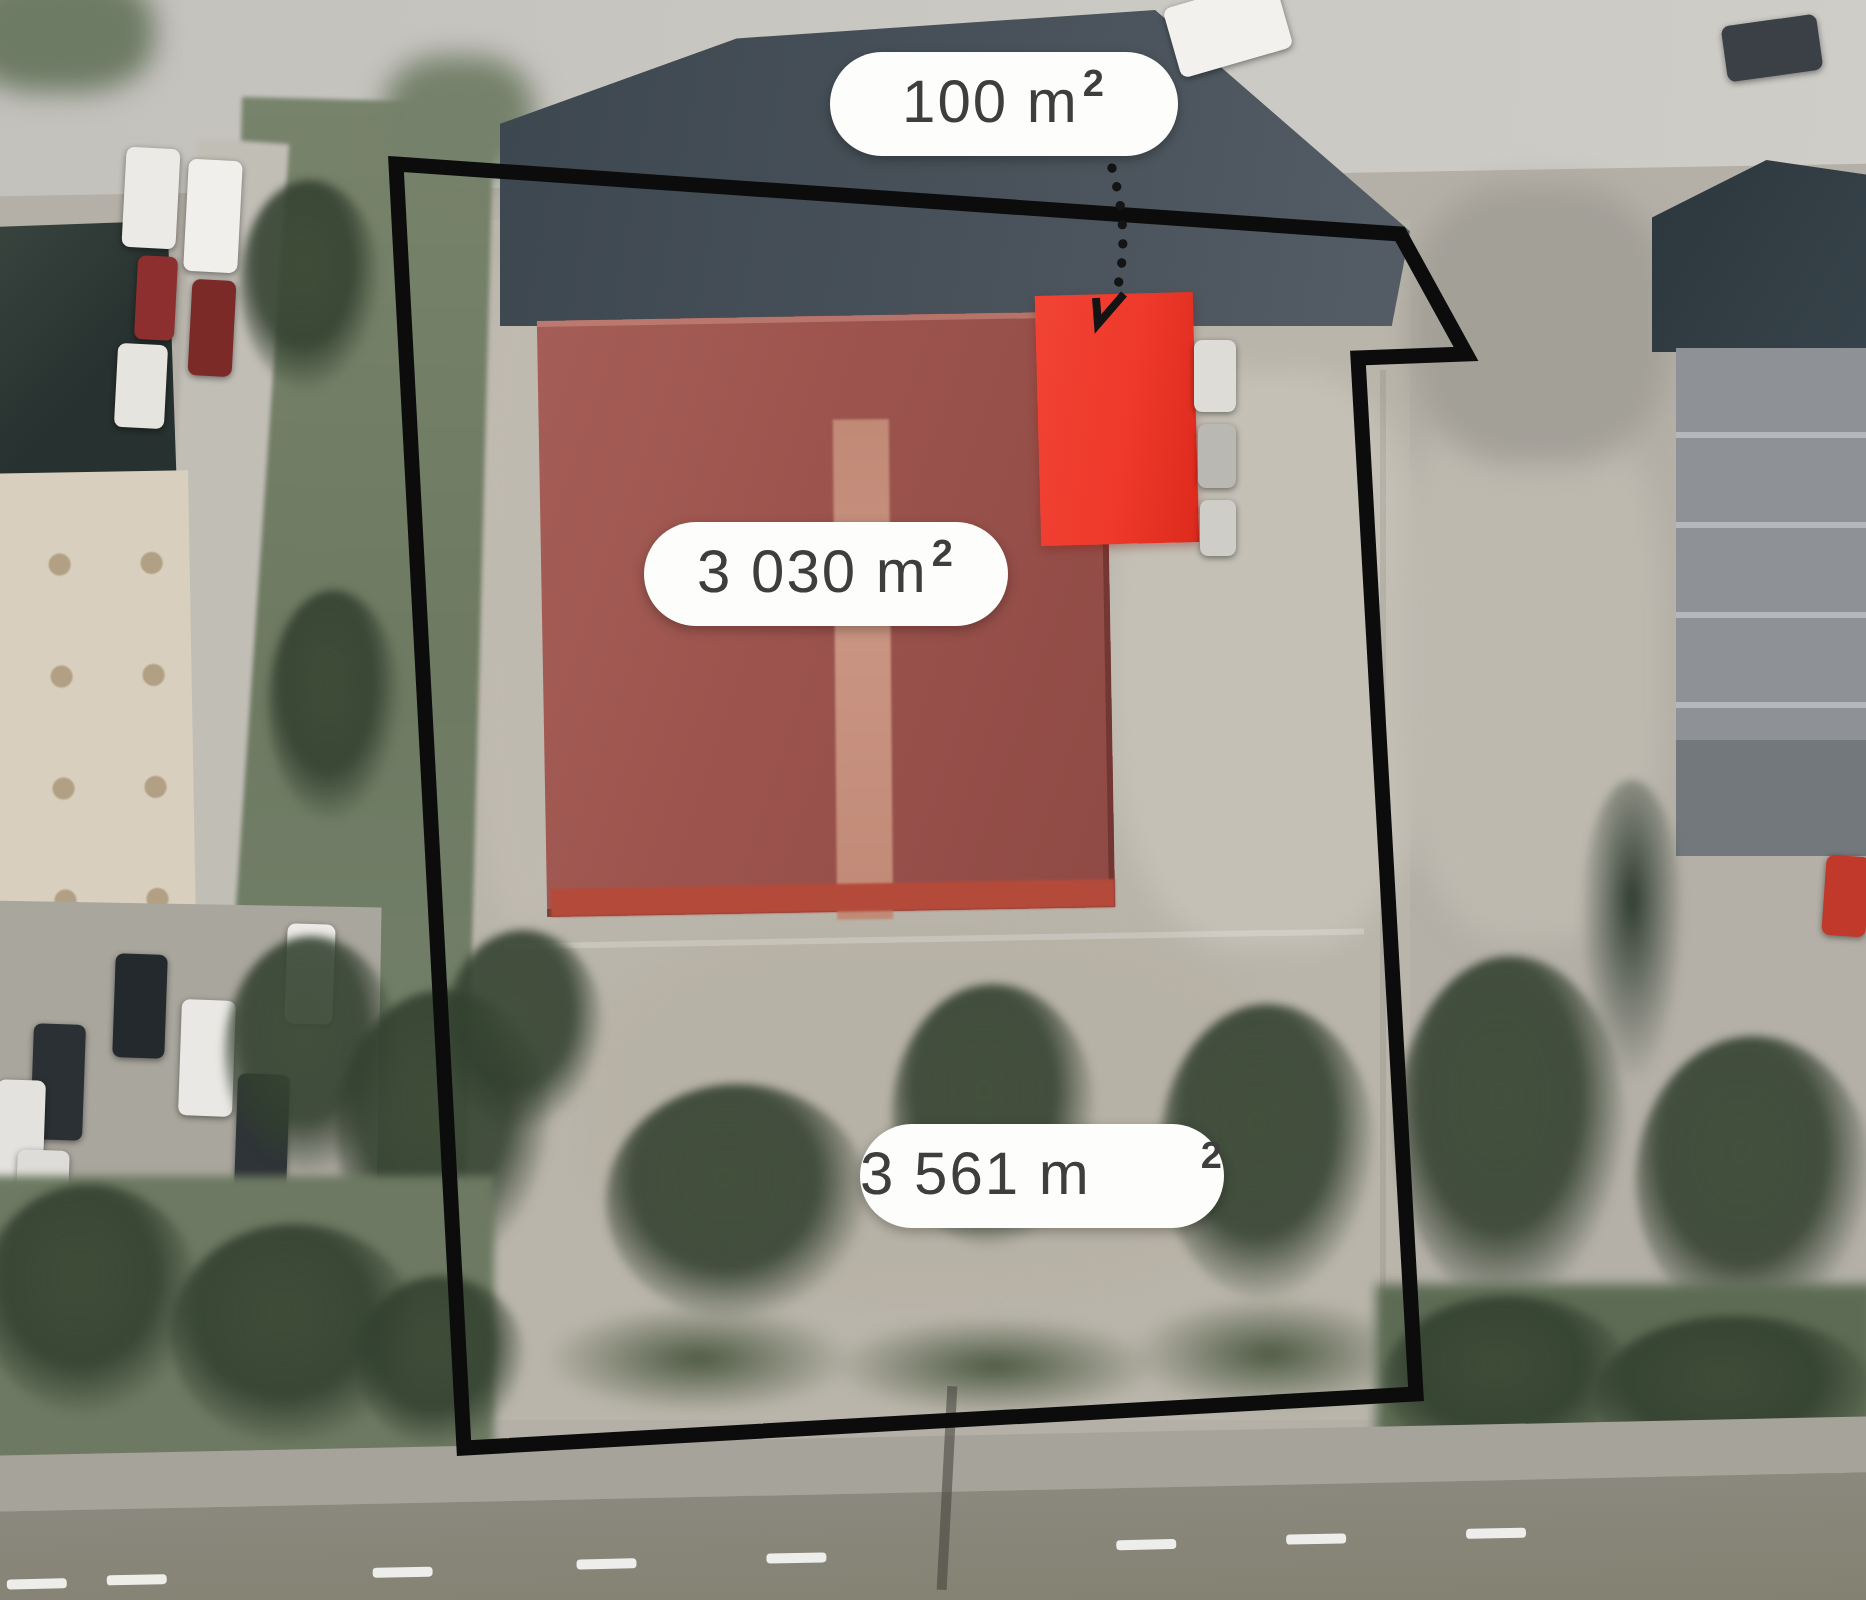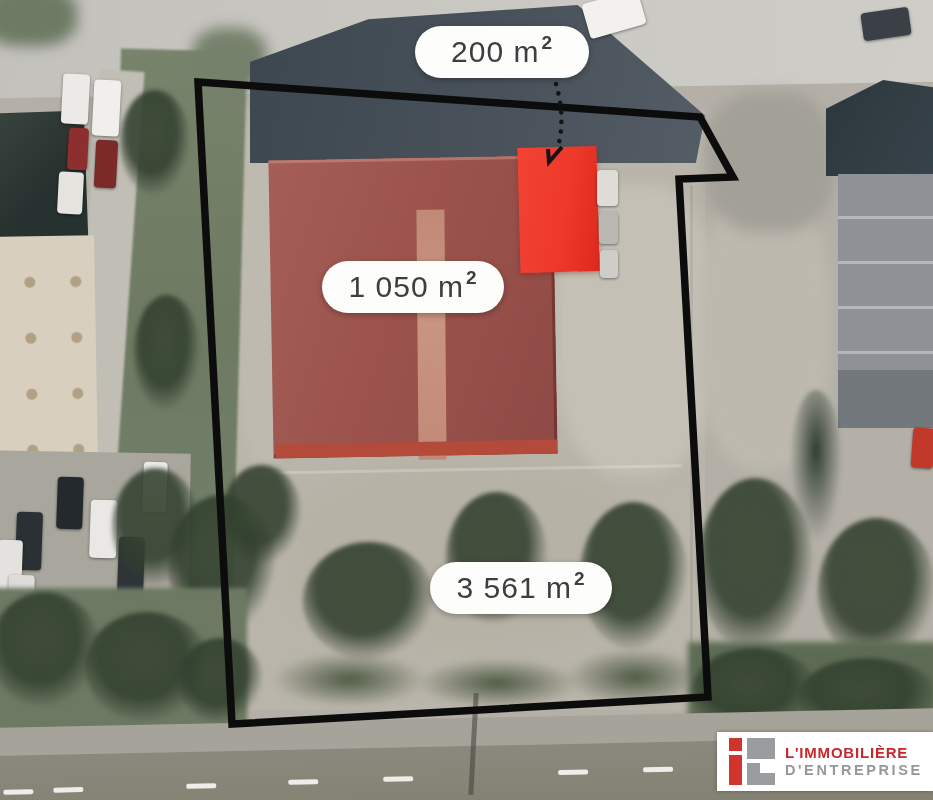--- a/index.html
+++ b/index.html
@@ -150,40 +150,27 @@
   </div>
   <div class="abs" style="left:471px;top:693px;width:5px;height:102px;background:#3f4038;opacity:.55;transform:rotate(3deg);"></div>
 
   <svg class="overlay" width="933" height="800" viewBox="0 0 933 800">
     <polygon points="198,82 700,117 733,177 679,179 708,697 232,724" fill="none" stroke="#0c0c0c" stroke-width="7.5" stroke-linejoin="miter"></polygon>
     <path d="M556 84 C562 105 564 128 557 150" fill="none" stroke="#141414" stroke-width="4.6" stroke-dasharray="0.1 9.5" stroke-linecap="round"></path>
     <path d="M562 147 L549 162 L548 149" fill="none" stroke="#141414" stroke-width="4" stroke-linejoin="miter"></path>
   </svg>
 
   <div class="pill" style="left:415px;top:26px;width:174px;height:52px;">
-    <span>200 m</span>
+    <span>100 m</span>
       <sup>2</sup>
   </div>
   <div class="pill" style="left:322px;top:261px;width:182px;height:52px;">
-    <span>1 050 m</span>
+    <span>3 030 m</span>
       <sup>2</sup>
   </div>
-  <div class="pill" style="left:430px;top:562px;width:182px;height:52px;">
+  <div class="pill" style="left:430px;top:562px;width:182px;height:52px;justify-content:space-between;">
     <span>3 561 m</span>
       <sup>2</sup>
   </div>
 
 
-  <div class="logo-box">
-    <div class="logo-mark">
-      <div style="left:0;top:0;width:13px;height:13px;background:#d0342c;"></div>
-      <div style="left:0;top:17px;width:13px;height:30px;background:#d0342c;"></div>
-      <div style="left:18px;top:0;width:28px;height:21px;background:#9a9da0;"></div>
-      <div style="left:18px;top:25px;width:28px;height:22px;background:#9a9da0;"></div>
-      <div style="left:31px;top:25px;width:15px;height:10px;background:#ffffff;"></div>
-    </div>
-    <div class="logo-text">
-      <div class="logo-line1">L'IMMOBILIÈRE</div>
-      <div class="logo-line2">D'ENTREPRISE</div>
-    </div>
-  </div>
 
 </div>
 
 </body></html>

